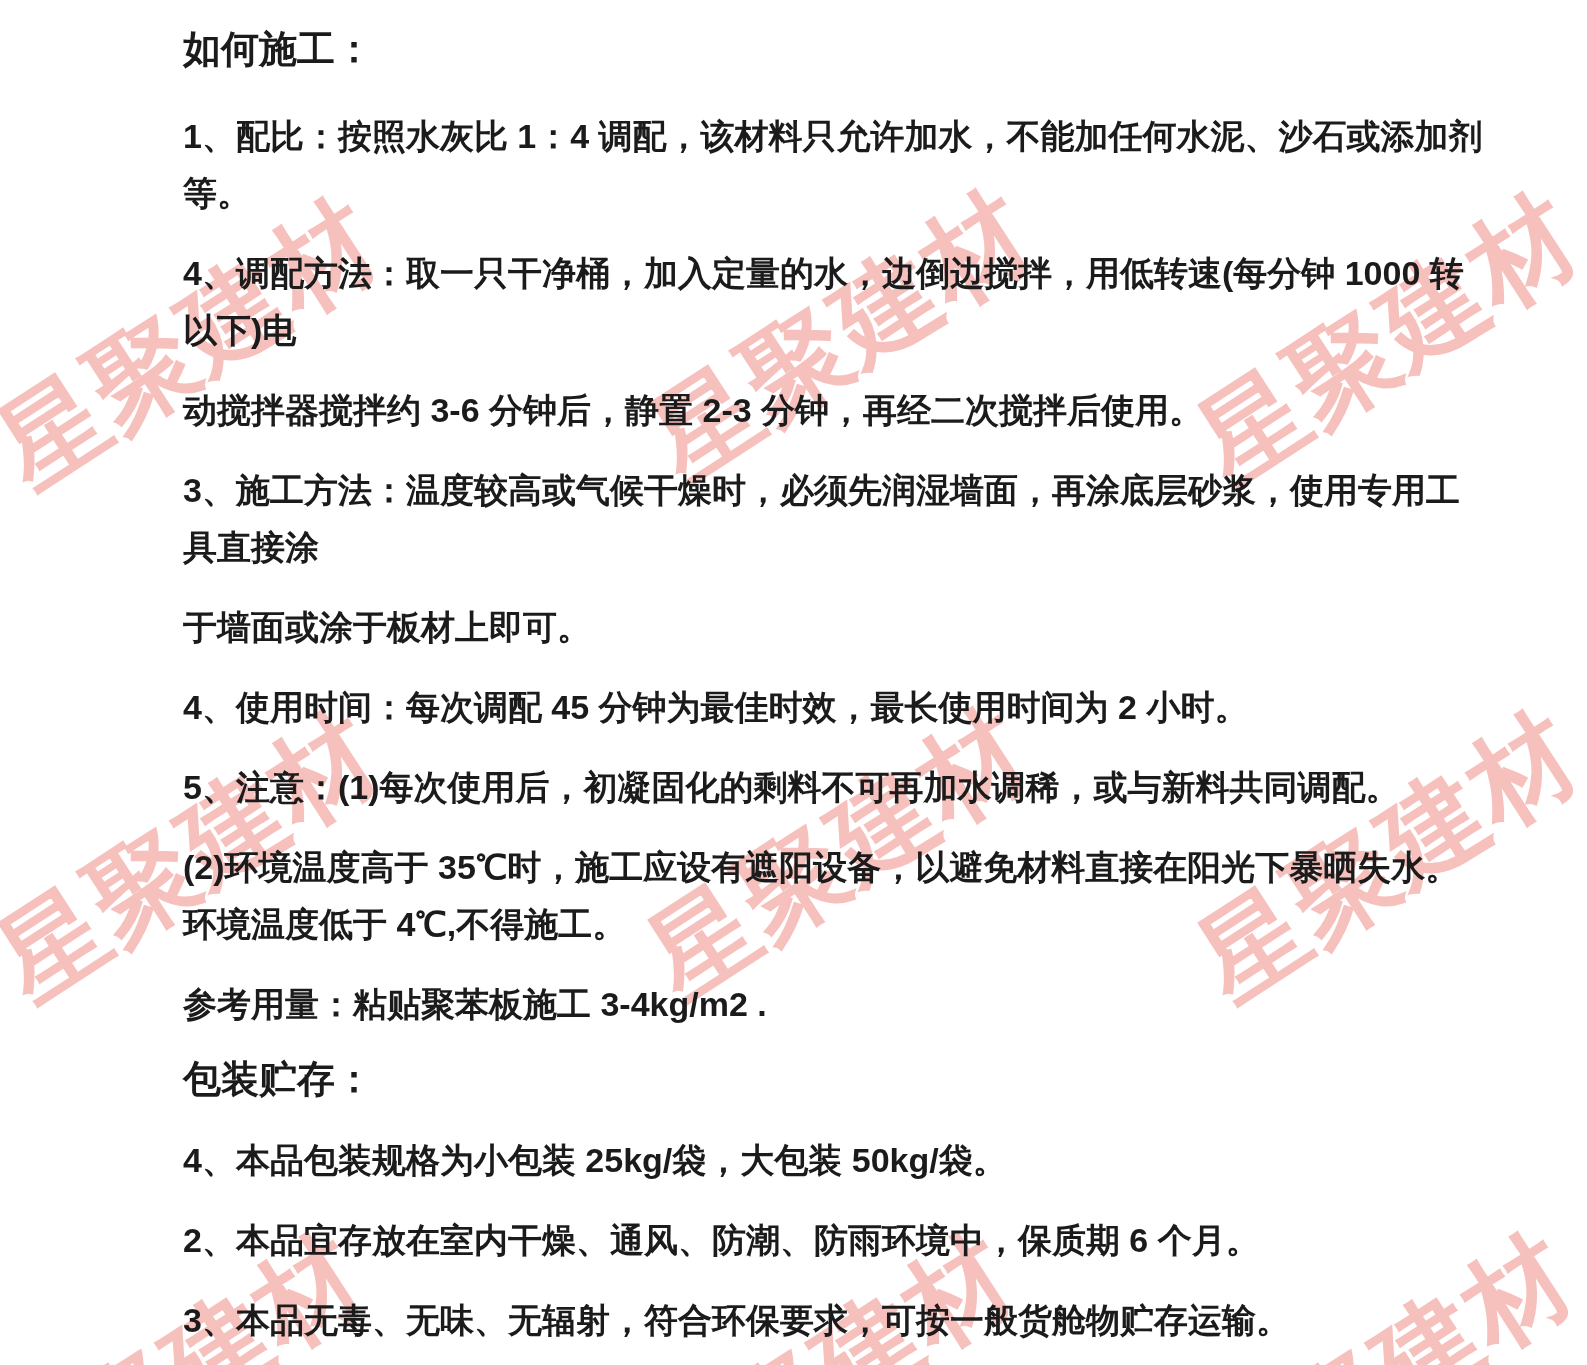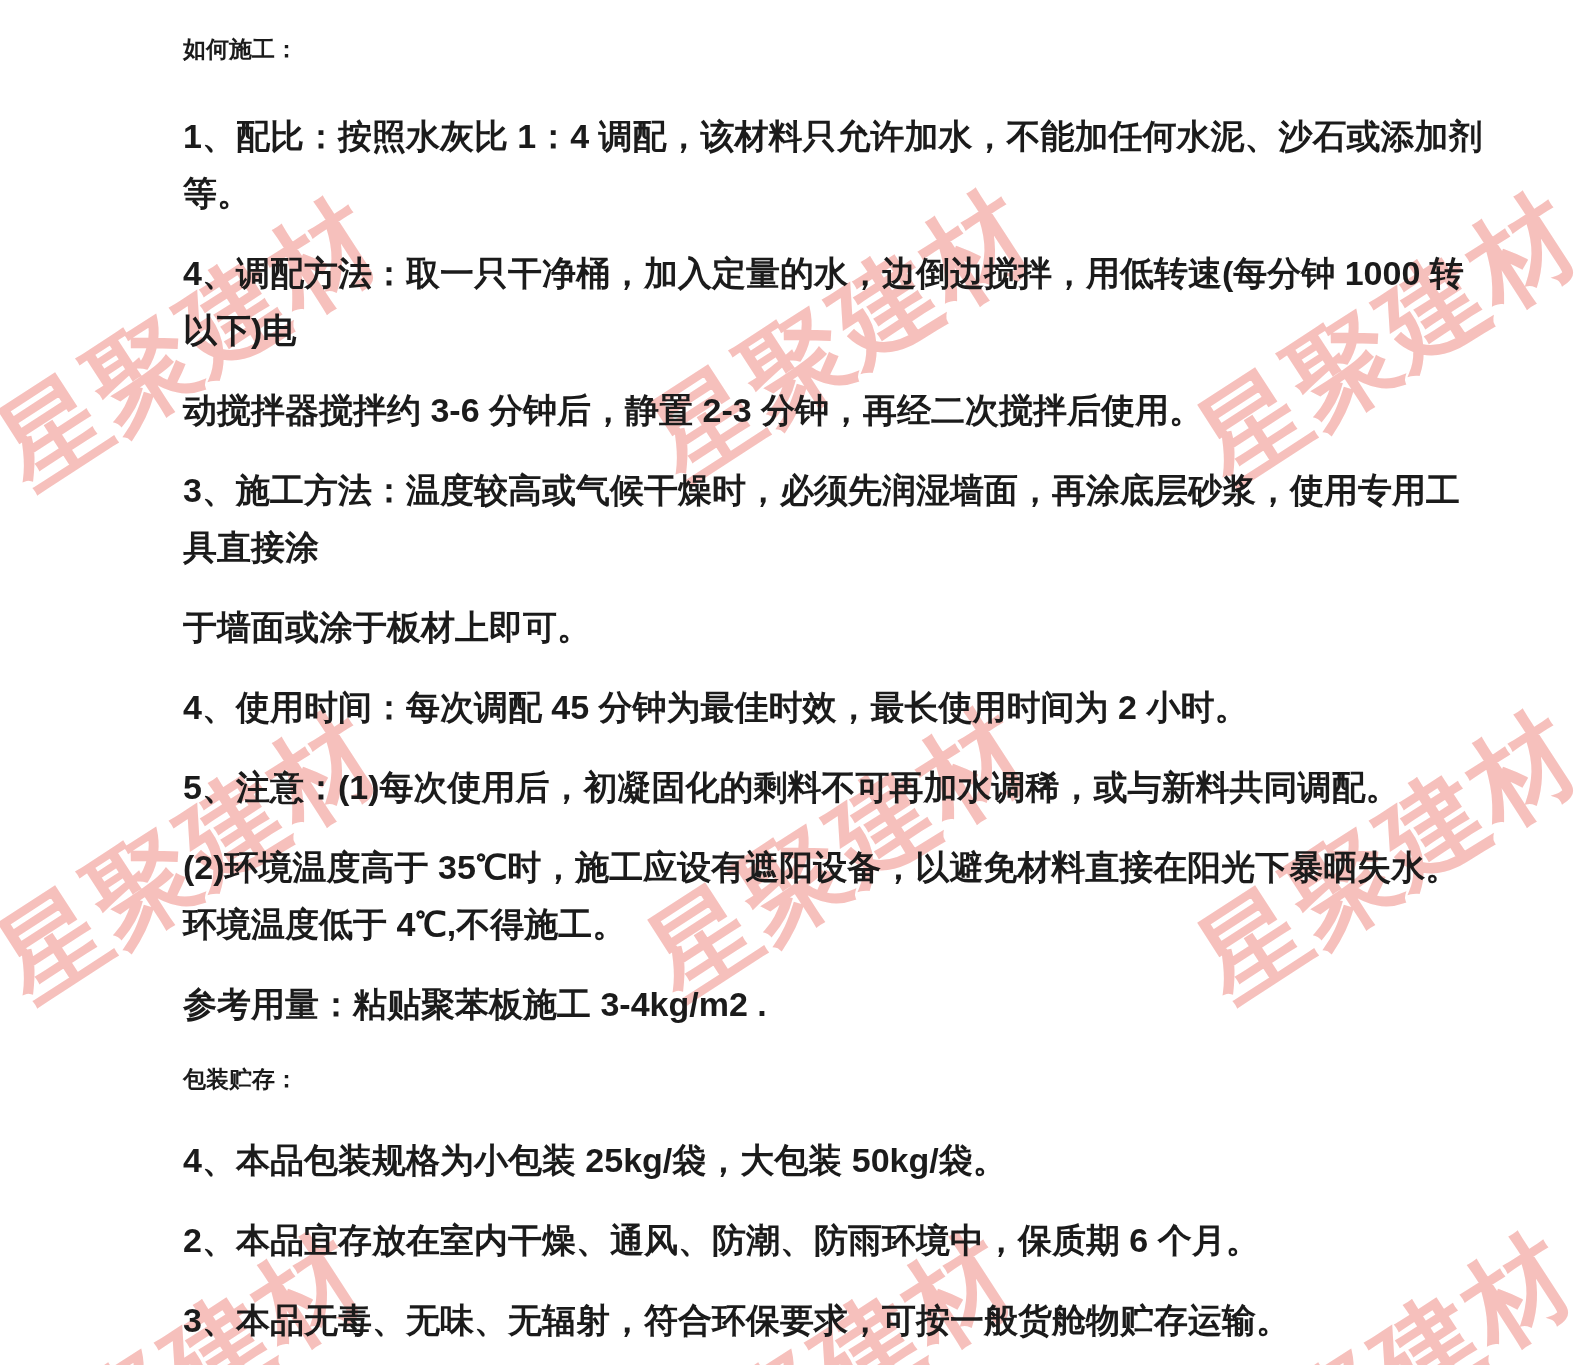--- a/index.html
+++ b/index.html
@@ -31,21 +31,21 @@
     user-select: none;
   }
   .content {
     position: relative;
     z-index: 1;
     padding: 26px 60px 0 183px;
     width: 1344px;
     color: #1b1b1b;
   }
   .heading {
-    font-size: 23px;
+    font-size: 38px;
     font-weight: 700;
     line-height: 46px;
     margin: 0 0 36px 0;
     white-space: pre-wrap;
   }
   .heading.second {
     margin-top: 14px;
     margin-bottom: 30px;
   }
   .para {

